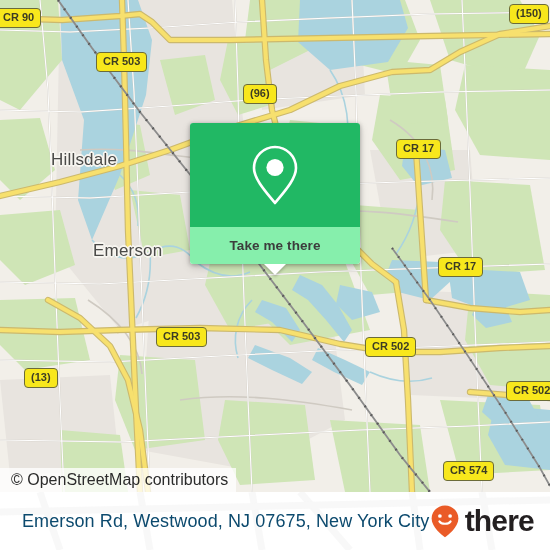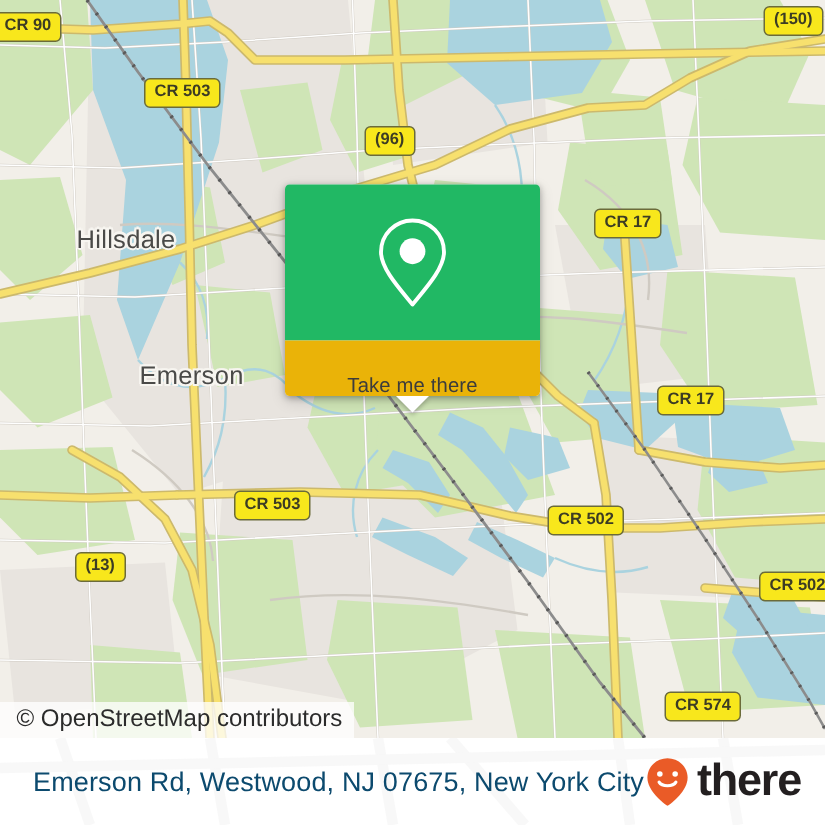--- a/index.html
+++ b/index.html
@@ -82,27 +82,28 @@
   #popup-head {
     height: 104px;
     background: #21b864;
     border-radius: 3px 3px 0 0;
     display: flex;
     align-items: center;
     justify-content: center;
   }
   #popup-foot {
     height: 37px;
-    background: #eab308;
+    background: #86efac;
     border-radius: 0 0 3px 3px;
     display: flex;
-    align-items: flex-end;
+    align-items: center;
     justify-content: center;
     position: relative;
     z-index: 2;
+    font-weight: bold;
   }
   #popup-foot-label {
     font-family: "Liberation Sans", sans-serif;
     font-size: 13.5px;
     color: #3c3c3c;
     letter-spacing: .1px;
   }
   #popup-tail {
     position: absolute;
     left: 50%;
@@ -344,21 +345,21 @@
     <div class="place-label" style="left:51px; top:150px;">Hillsdale</div>
     <div class="place-label" style="left:93px; top:241px;">Emerson</div>
 
     <div class="shield" style="left:-4px;  top:8px;">CR 90</div>
     <div class="shield" style="left:96px;  top:52px;">CR 503</div>
     <div class="shield" style="left:243px; top:84px;">(96)</div>
     <div class="shield" style="left:509px; top:4px;">(150)</div>
     <div class="shield" style="left:396px; top:139px;">CR 17</div>
     <div class="shield" style="left:438px; top:257px;">CR 17</div>
     <div class="shield" style="left:156px; top:327px;">CR 503</div>
-    <div class="shield" style="left:50px;  top:368px;">(13)</div>
+    <div class="shield" style="left:24px;  top:368px;">(13)</div>
     <div class="shield" style="left:365px; top:337px;">CR 502</div>
     <div class="shield" style="left:506px; top:381px;">CR 502</div>
     <div class="shield" style="left:443px; top:461px;">CR 574</div>
 
     <div id="popup-card">
       <div id="popup-head">
         <svg width="52" height="64" viewBox="0 0 52 64">
           <path d="M26 4 C14.4 4 5 13.4 5 25 C5 36 17 49 26 60 C35 49 47 36 47 25 C47 13.4 37.6 4 26 4 Z" fill="none" stroke="#ffffff" stroke-width="2.6" stroke-linejoin="round"></path>
           <circle cx="26" cy="24.5" r="8.6" fill="#ffffff"></circle>
         </svg>

